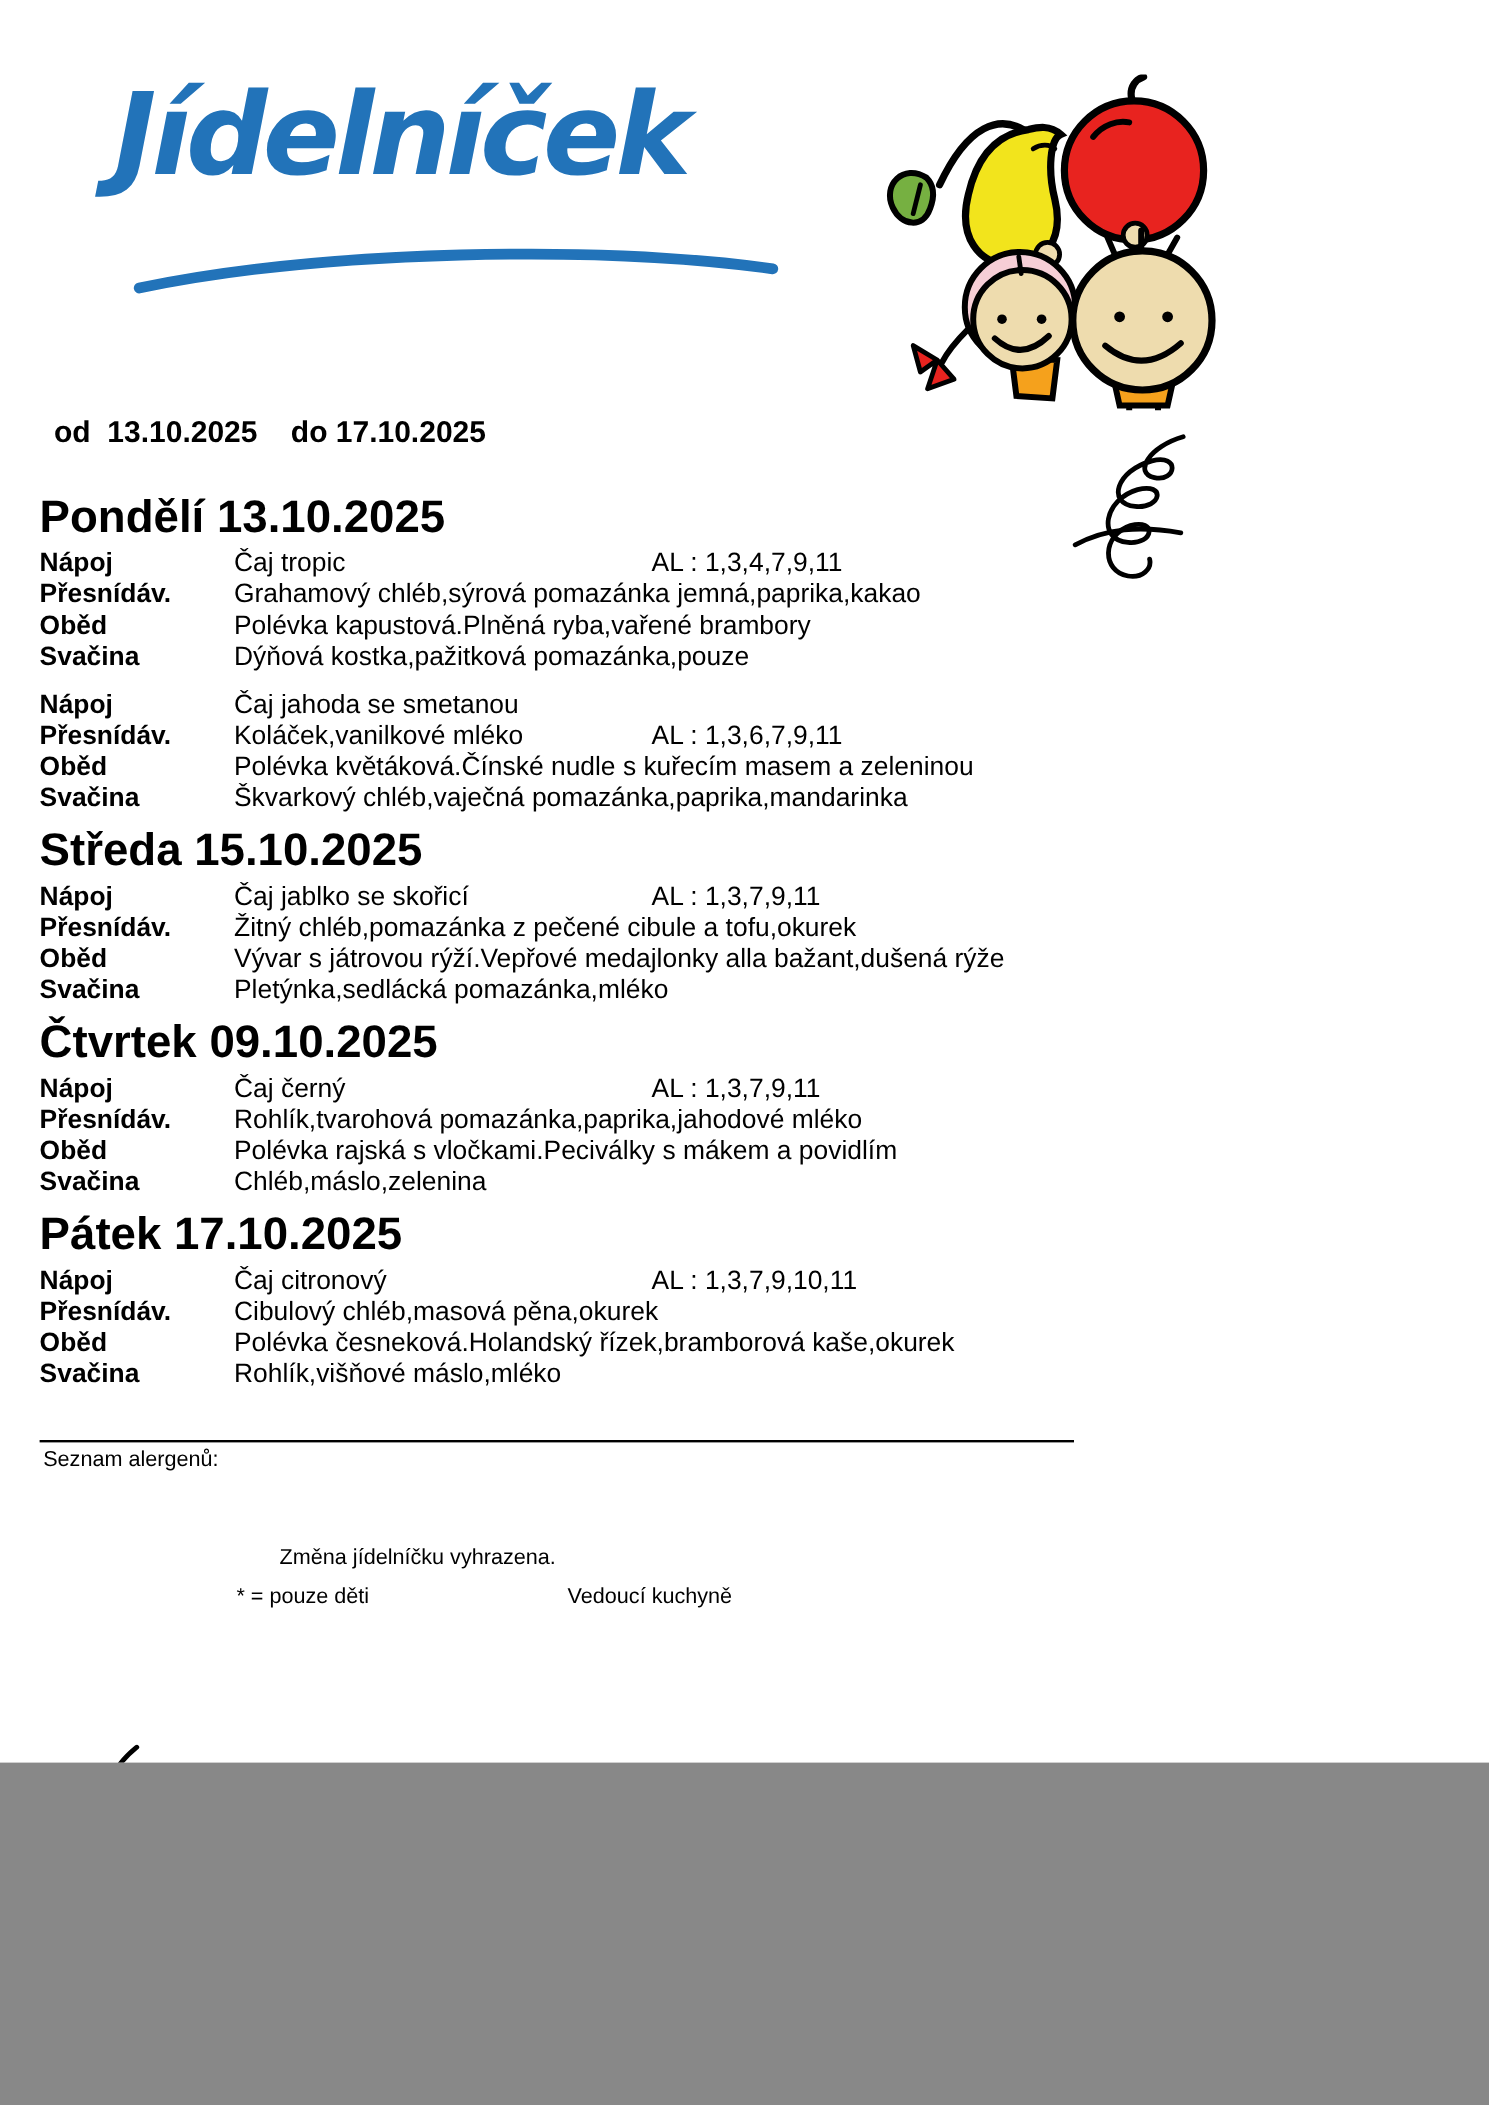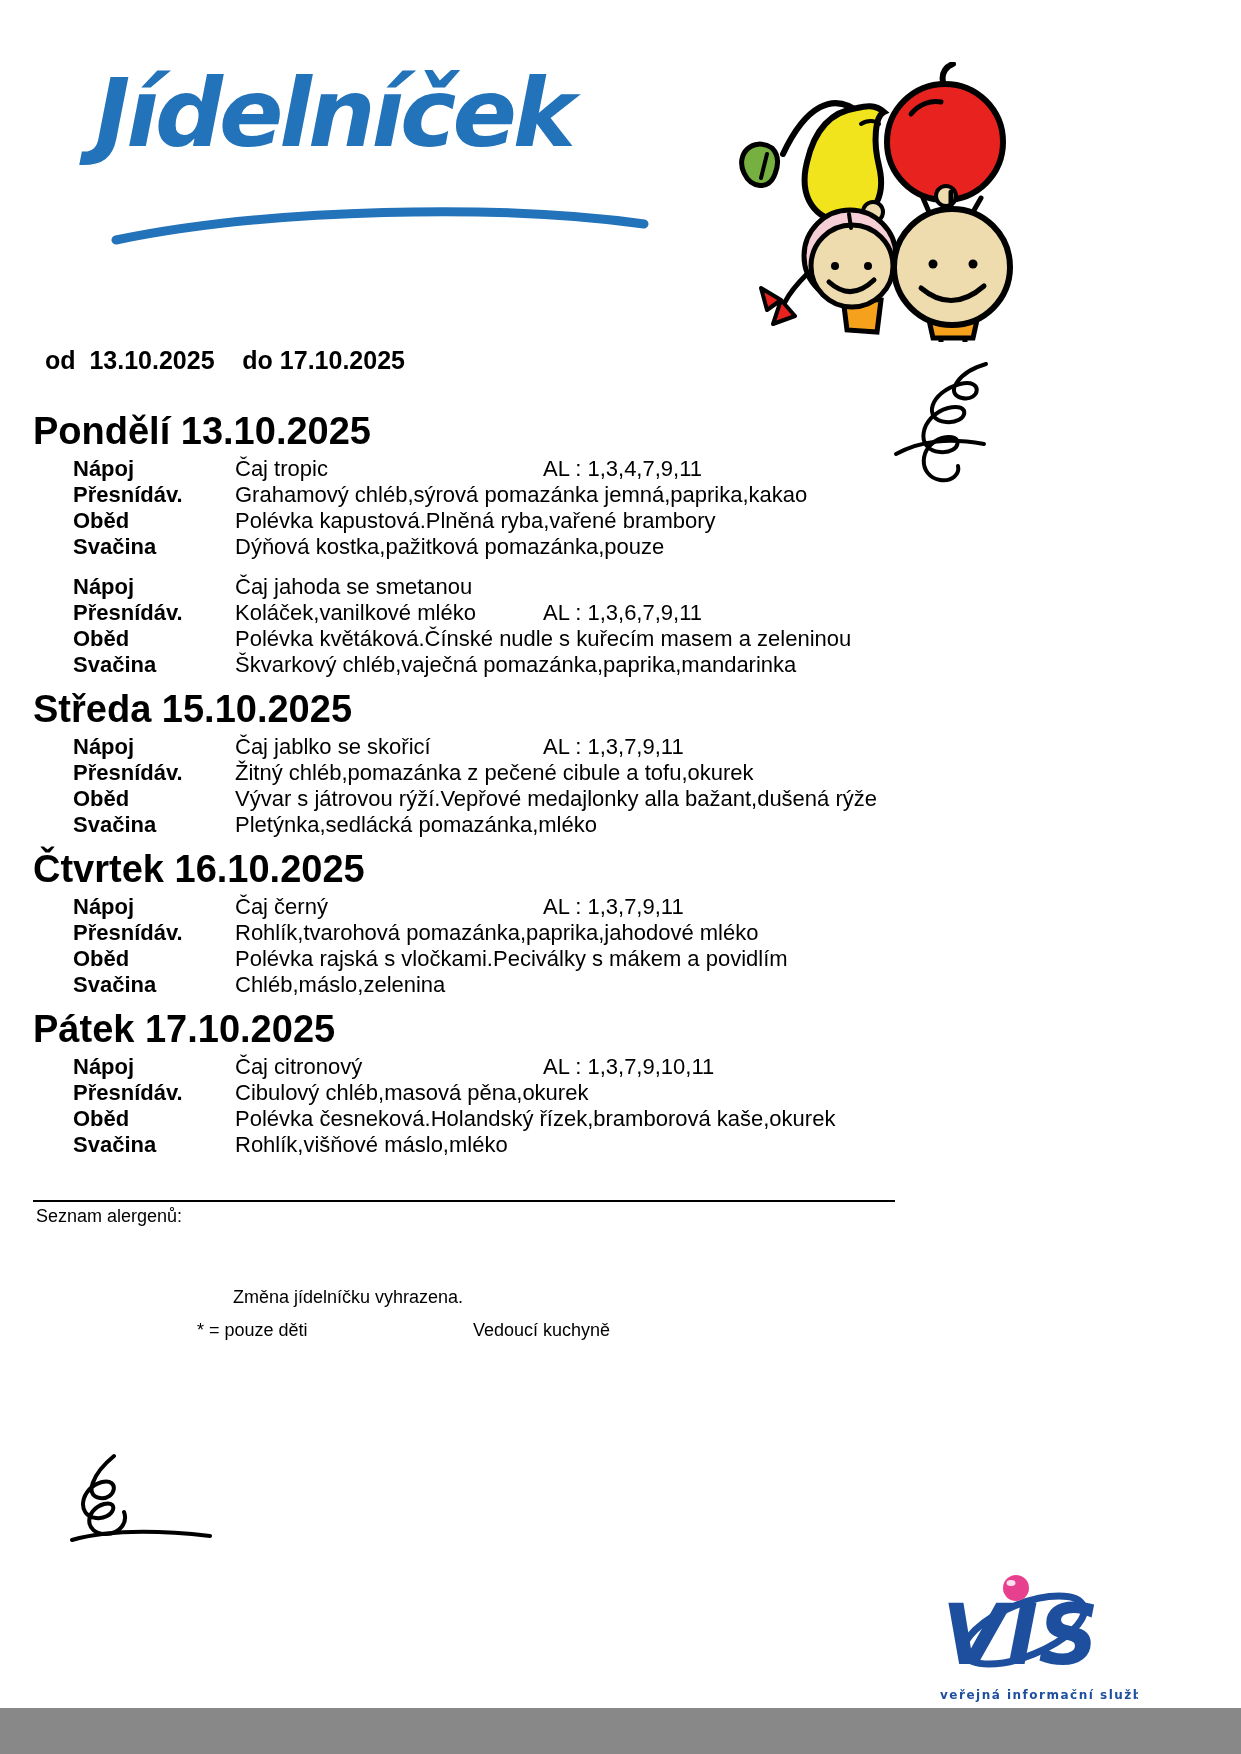--- a/index.html
+++ b/index.html
@@ -1,17 +1,17 @@
 <!DOCTYPE html>
 <html lang="cs"><head>
 <meta charset="utf-8">
 <style>
   html,body{margin:0;padding:0;background:#888;}
   .page{
-    position:relative;width:1241px;height:1708px;margin:0 auto;
+    position:relative;width:1241px;height:1469px;margin:0 auto;
     background:#ffffff;overflow:hidden;color:#000;
     font-family:"Liberation Sans",sans-serif;
   }
   
   .logo-text{
     position:absolute;left:95px;top:58px;
     font-family:"DejaVu Sans",sans-serif;
     font-size:95px;font-weight:700;font-style:italic;
     letter-spacing:-4px;color:#2273b9;white-space:nowrap;
   }
@@ -19,21 +19,21 @@
   .illustration{position:absolute;left:715px;top:62px;}
   .date-range{
     position:absolute;left:45px;top:346px;
     font-size:25px;font-weight:700;white-space:pre;
   }
   
   .menu{position:absolute;left:33px;top:414px;width:1180px;}
   .day{margin:0 0 14px 0;}
   .day-heading{font-size:38px;font-weight:700;line-height:34px;margin:0 0 8px 0;}
   .meal-row{position:relative;display:flex;line-height:26px;font-size:22px;white-space:nowrap;}
-  .meal-label{flex:none;width:162px;font-weight:700;margin-left:40px;}
+  .meal-label{flex:none;width:162px;font-weight:700;}
   .meal-text{flex:none;}
   .meal-al{position:absolute;left:510px;top:0;}
   
   .divider{position:absolute;left:33px;top:1200px;width:862px;height:2px;background:#000;}
   .allergens-label{position:absolute;left:36px;top:1206px;font-size:18px;}
   .change-note{position:absolute;left:197px;top:1287px;font-size:18px;margin-left:36px;}
   .children-note{position:absolute;left:197px;top:1320px;font-size:18px;}
   .head-cook-label{position:absolute;left:473px;top:1320px;font-size:18px;}
   .signature-top{position:absolute;left:888px;top:358px;}
   .signature-bottom{position:absolute;left:62px;top:1448px;}
@@ -180,21 +180,21 @@
 
     <div class="meal-row">
       <span class="meal-label">Svačina</span>
       <span class="meal-text">Pletýnka,sedlácká pomazánka,mléko</span>
 
     </div>
   </div>
     </section>
 
     <section class="day">
-      <h2 class="day-heading">Čtvrtek 16.10.2025</h2>
+      <h2 class="day-heading">Čtvrtek 09.10.2025</h2>
       <div class="day-rows">
     <div class="meal-row">
       <span class="meal-label">Nápoj</span>
       <span class="meal-text">Čaj černý</span>
       <span class="meal-al">AL : 1,3,7,9,11</span>
     </div>
 
     <div class="meal-row">
       <span class="meal-label">Přesnídáv.</span>
       <span class="meal-text">Rohlík,tvarohová pomazánka,paprika,jahodové mléko</span>

